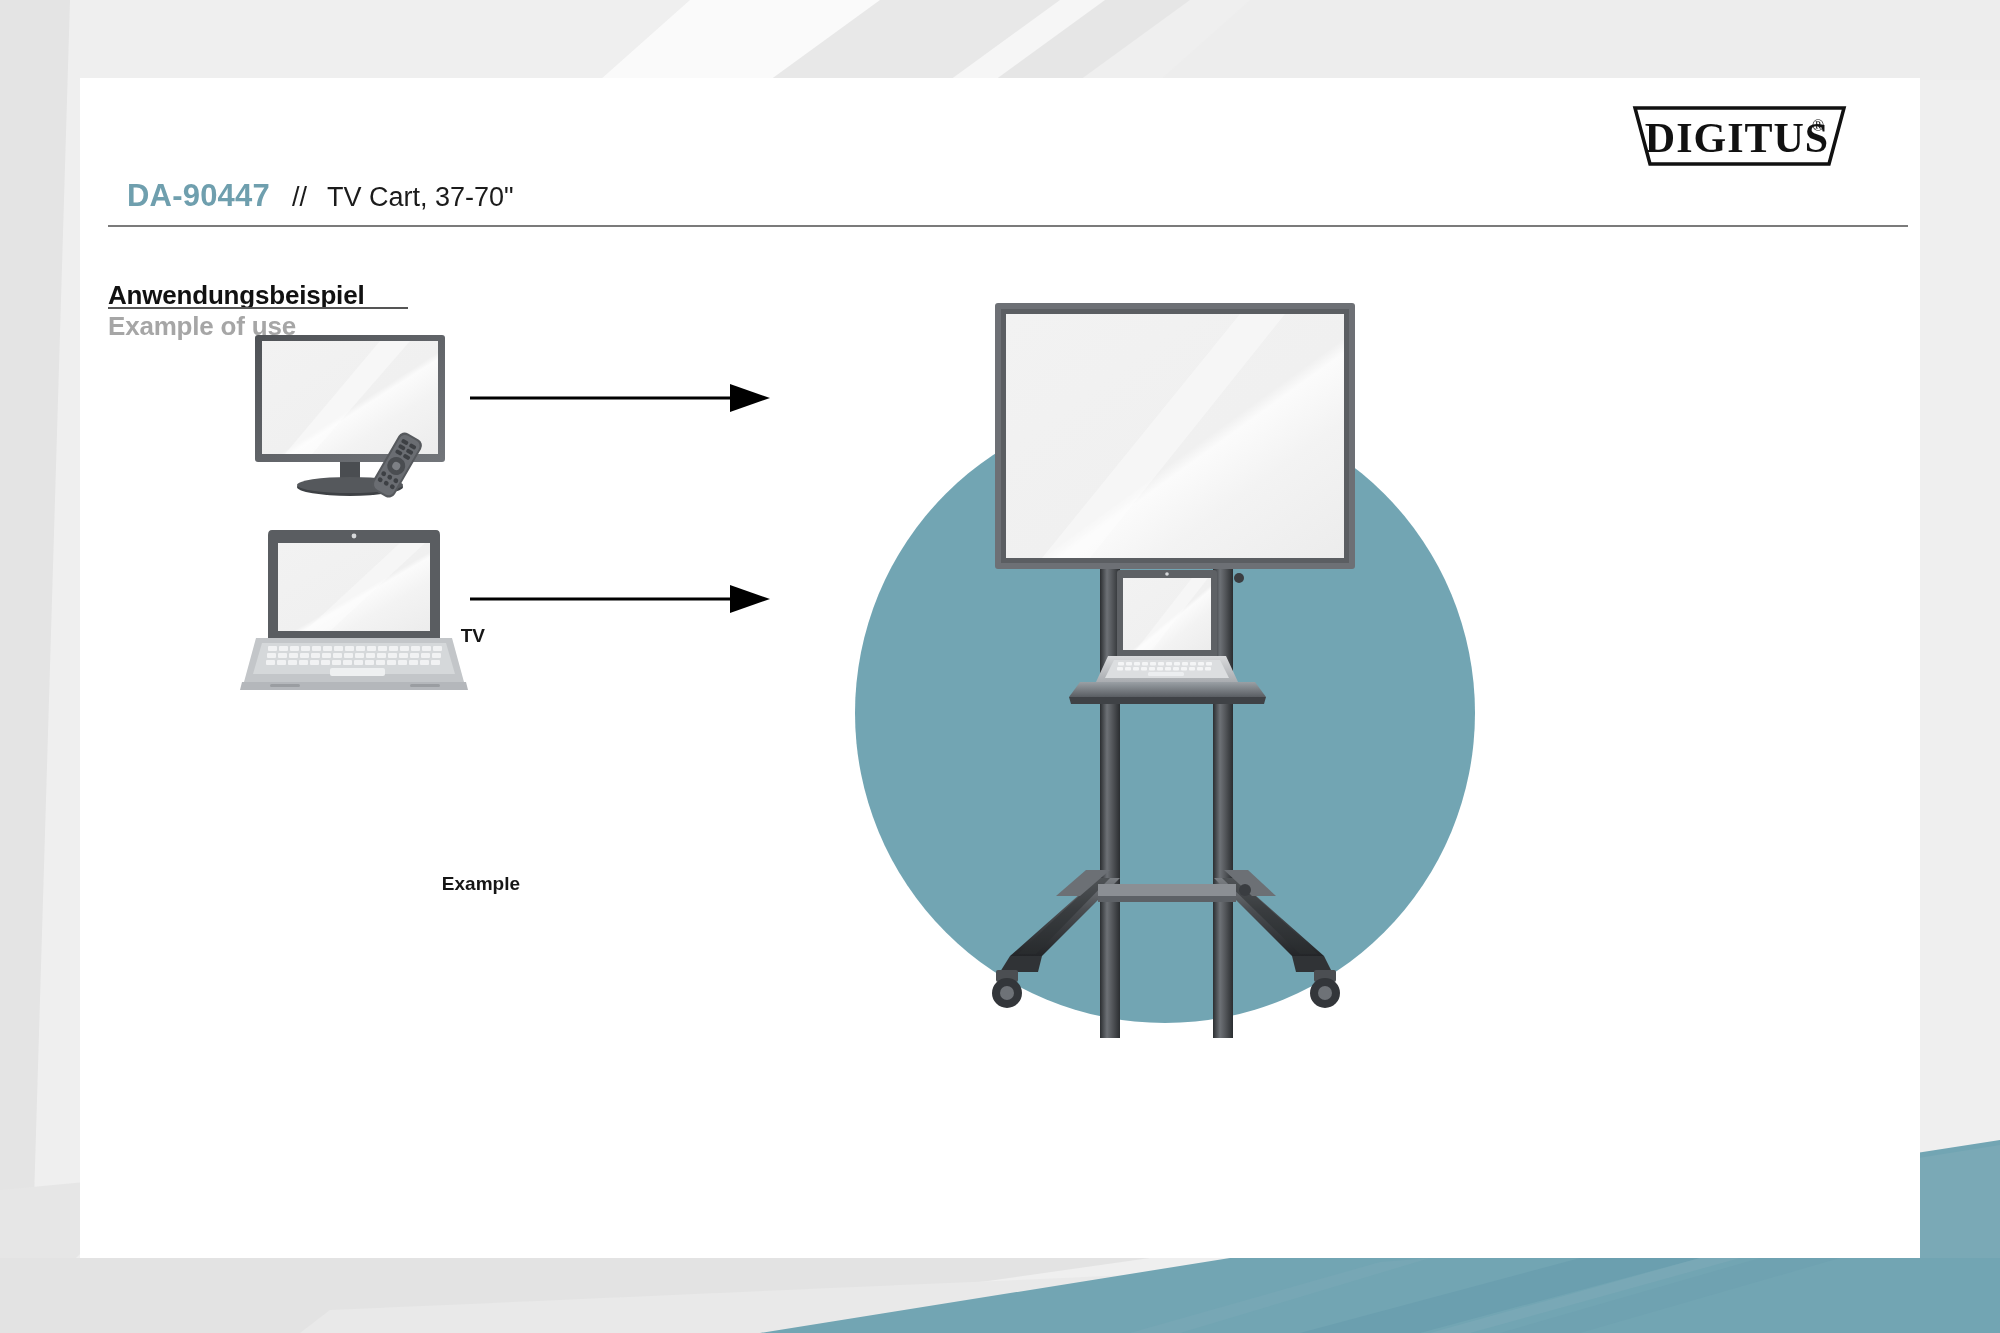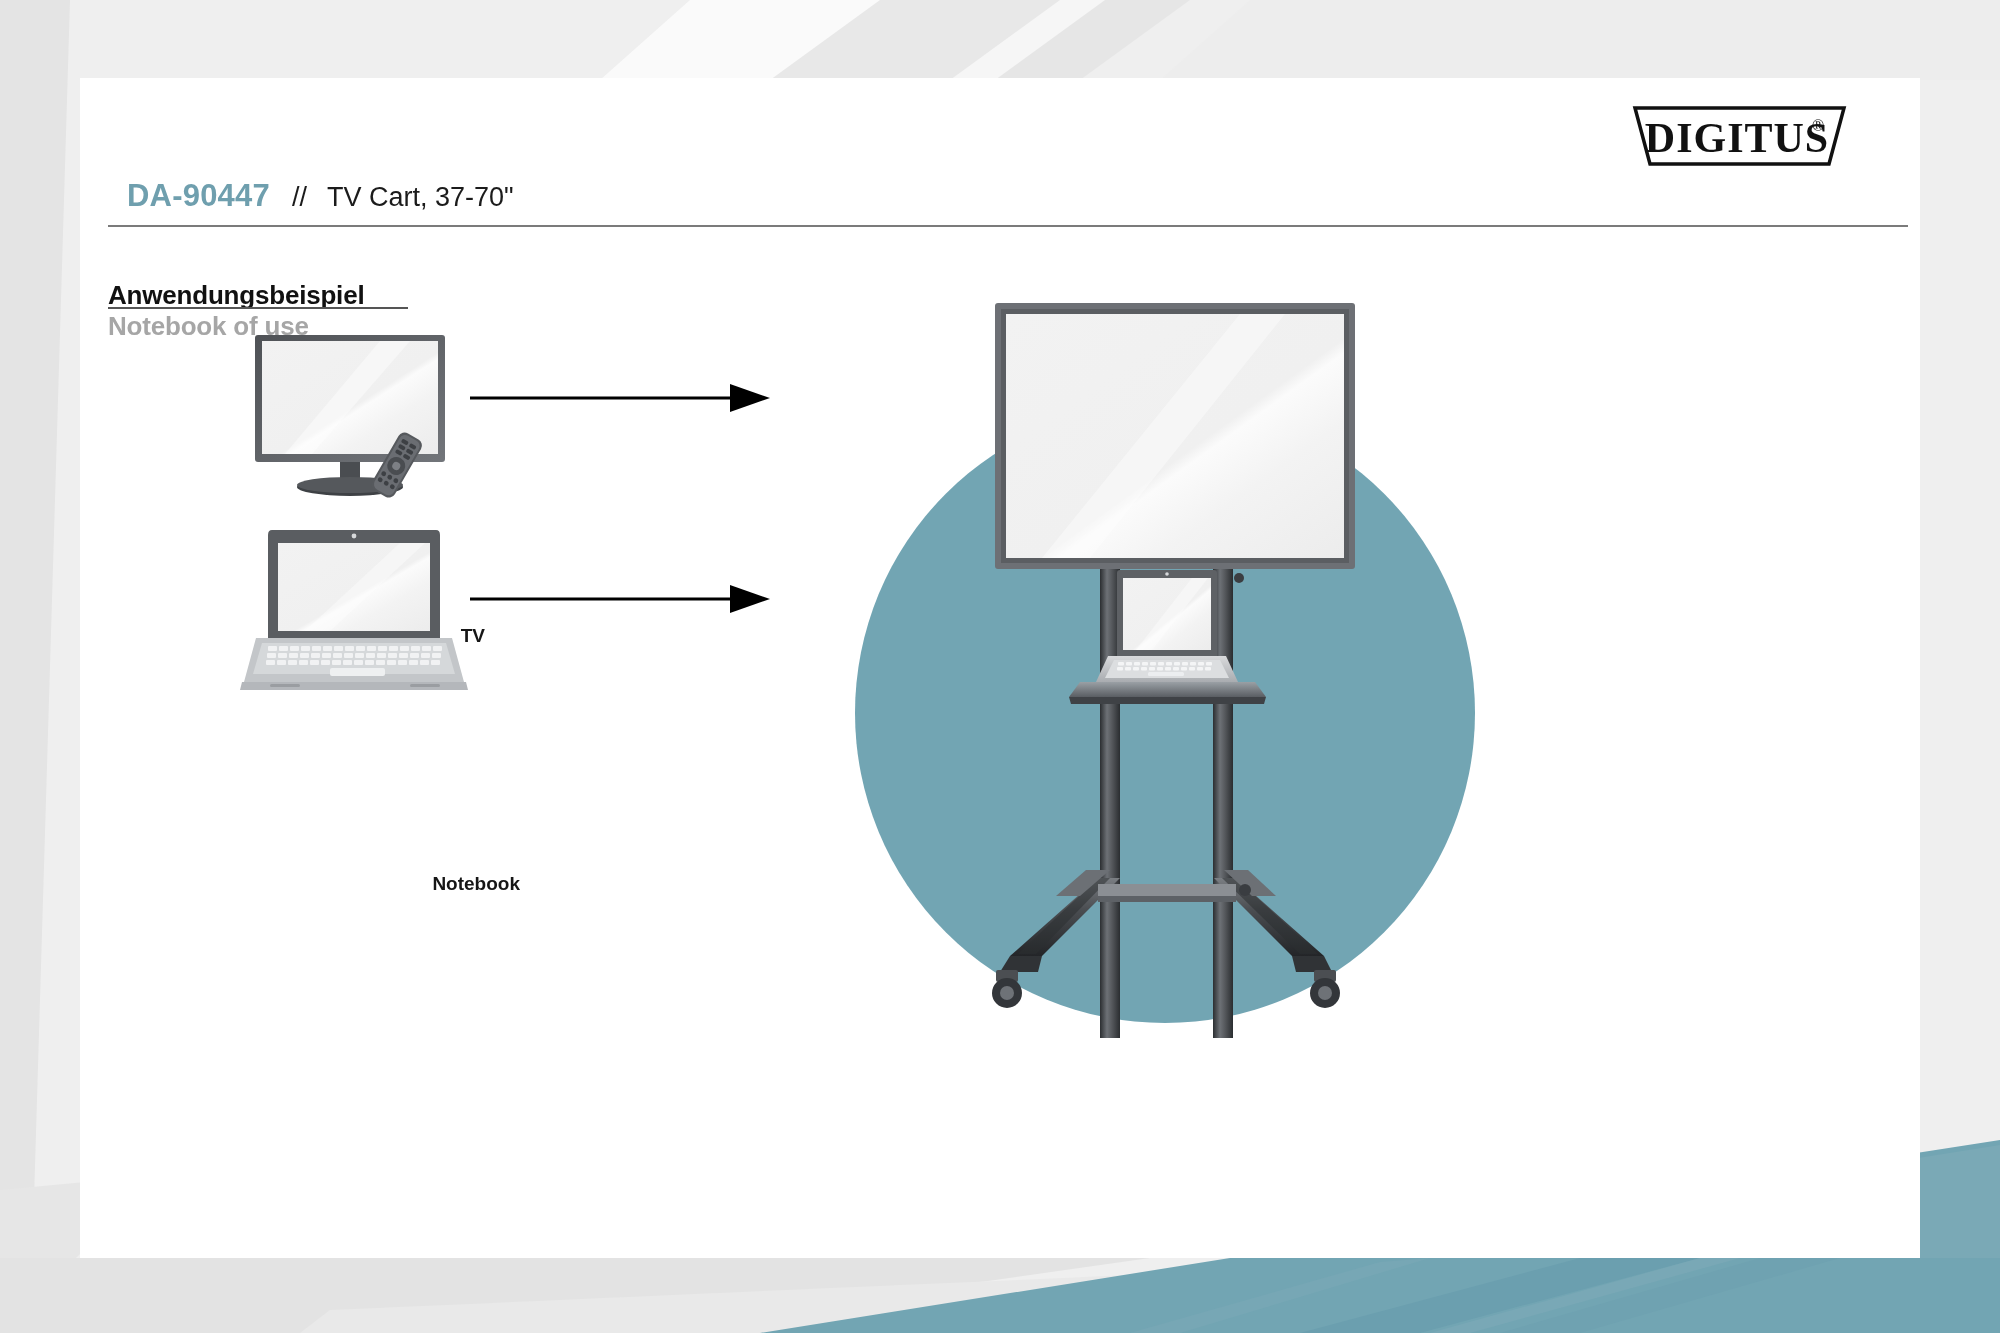--- a/index.html
+++ b/index.html
@@ -156,21 +156,21 @@
 
 <div id="title-row">
   <span id="sku">DA-90447</span>
   <span id="slashes">//</span>
   <span id="title-text">TV Cart, 37-70"</span>
 </div>
 <div id="title-rule"></div>
 
 <div id="heading-de">Anwendungsbeispiel</div>
 <div id="heading-de-rule"></div>
-<div id="heading-en">Notebook of use</div>
+<div id="heading-en">Example of use</div>
 
 <div id="stage">
   <svg viewBox="0 0 1840 1180" xmlns="http://www.w3.org/2000/svg">
     <defs>
       <linearGradient id="screenGlass" x1="0" y1="0" x2="1" y2="1">
         <stop offset="0" stop-color="#f2f2f2"></stop>
         <stop offset="0.55" stop-color="#f0f0f0"></stop>
         <stop offset="0.58" stop-color="#fbfbfb"></stop>
         <stop offset="0.72" stop-color="#f3f3f3"></stop>
         <stop offset="1" stop-color="#ececec"></stop>
@@ -397,13 +397,13 @@
       <g>
         <rect x="1234" y="892" width="22" height="12" rx="2" fill="#4b4e52"></rect>
         <circle cx="1245" cy="915" r="15" fill="#33363a"></circle>
         <circle cx="1245" cy="915" r="7" fill="#6e7277"></circle>
       </g>
     </g>
   </svg>
 </div>
 
 <div class="caption" id="cap-tv">TV</div>
-<div class="caption" id="cap-nb">Notebook</div>
+<div class="caption" id="cap-nb">Example</div>
 
 </body></html>

